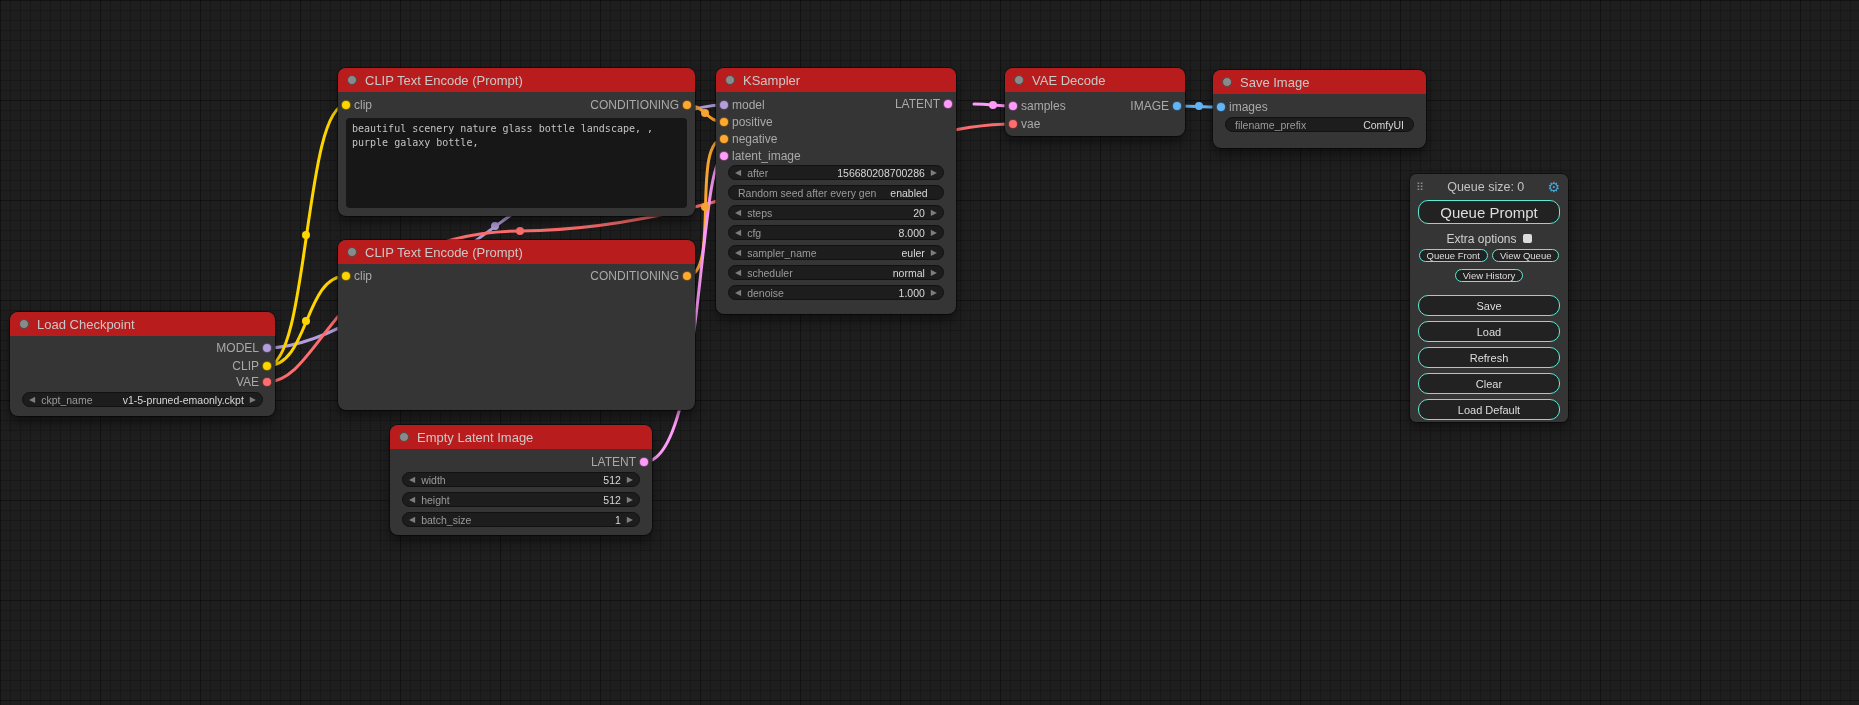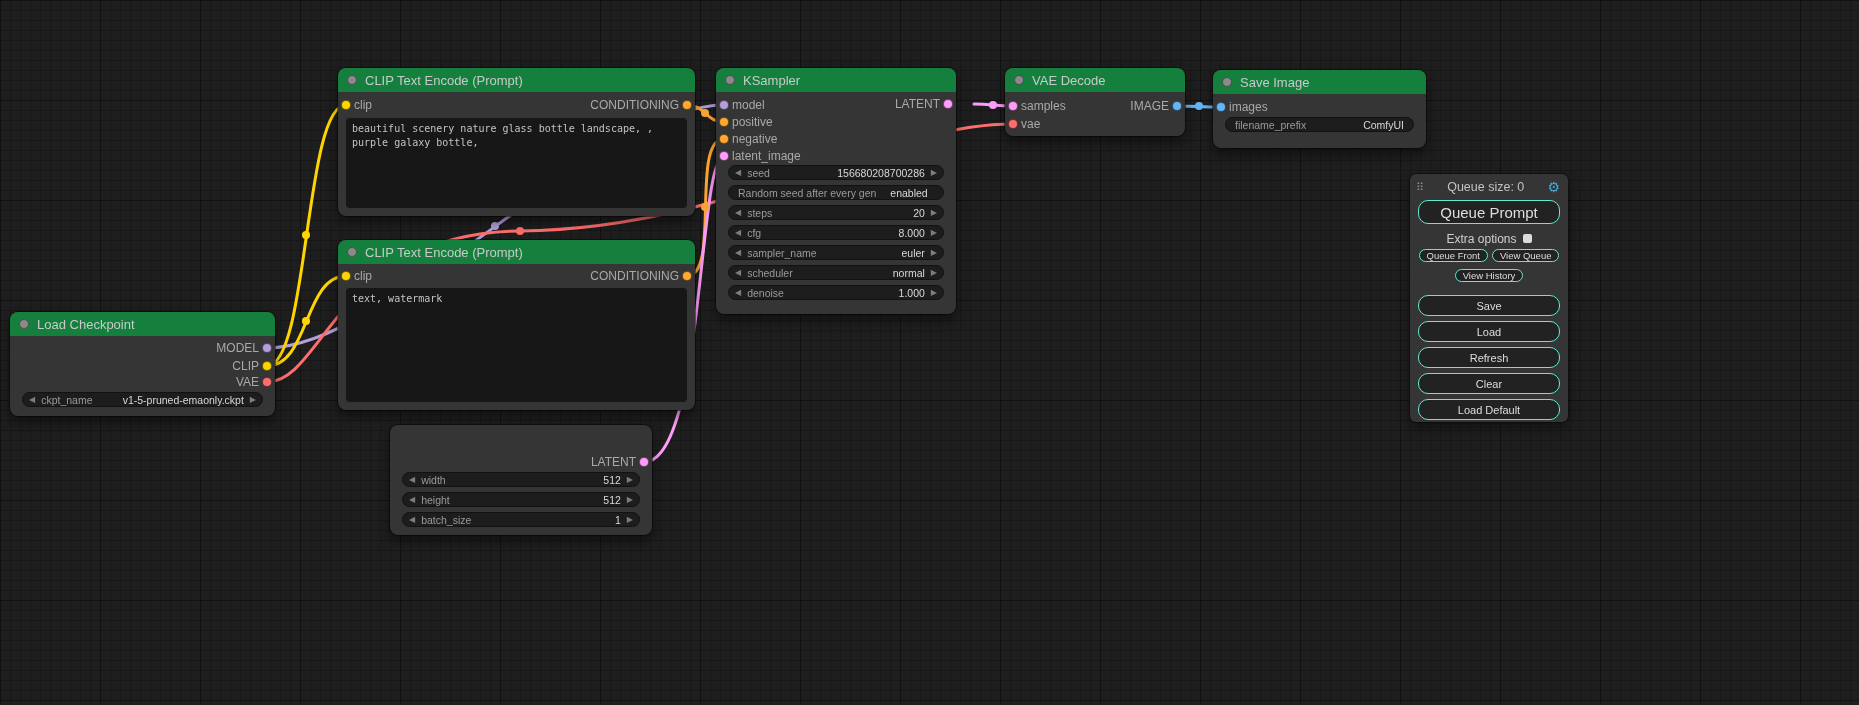--- a/index.html
+++ b/index.html
@@ -10,21 +10,21 @@
       linear-gradient(rgba(0,0,0,0.20) 1px, transparent 1px),
       linear-gradient(90deg, rgba(0,0,0,0.20) 1px, transparent 1px),
       linear-gradient(rgba(0,0,0,0.28) 1px, transparent 1px),
       linear-gradient(90deg, rgba(0,0,0,0.28) 1px, transparent 1px);
     background-size:10px 10px,10px 10px,100px 100px,100px 100px; }
   svg.wires { position:absolute; left:0; top:0; z-index:1; }
   svg.wires path { fill:none; stroke-width:3; stroke-linecap:round; }
 
   .node { position:absolute; z-index:2; background:#353535; border-radius:8px;
     box-shadow:0 0 0 1px rgba(0,0,0,0.45), 0 6px 12px rgba(0,0,0,0.45); }
-  .ntitle { height:24px; background:#15803d; border-radius:8px 8px 0 0;
+  .ntitle { height:24px; background:#b91c1c; border-radius:8px 8px 0 0;
     display:flex; align-items:center; padding-left:9px; color:#c9c9c9; font-size:13px; }
   .ndot { width:10px; height:10px; border-radius:50%; background:#8a8a8a;
     border:1px solid #4d4d4d; margin-right:8px; flex:0 0 auto; }
   .slot { position:absolute; height:16px; display:flex; align-items:center;
     font-size:12px; color:#a9a9a9; white-space:nowrap; }
   .slot.in { left:16px; }
   .slot.out { right:16px; }
   .pin { position:absolute; width:8px; height:8px; border-radius:50%;
     border:1px solid rgba(0,0,0,0.55); box-sizing:content-box; }
 
@@ -134,24 +134,27 @@
     <span>CLIP Text Encode (Prompt)</span>
   </div>
   <div class="slot in" style="top:28px">
       <span>clip</span>
     </div>
   <span class="pin" style="left: 3px; top: 31px; background-color: rgb(255, 213, 0);"></span>
   <div class="slot out" style="top:28px">
       <span>CONDITIONING</span>
     </div>
   <span class="pin" style="right: 3px; top: 31px; background-color: rgb(255, 169, 49);"></span>
-  <textarea class="ta" style="top: 48px; height: 114px;">text, watermark</textarea>
 </div>
 
 <div class="node" style="left:390px; top:425px; width:262px; height:110px;">
+  <div class="ntitle">
+    <span class="ndot"></span>
+    <span>Empty Latent Image</span>
+  </div>
   <div class="slot out" style="top:29px">
       <span>LATENT</span>
     </div>
   <span class="pin" style="right: 3px; top: 32px; background-color: rgb(255, 156, 249);"></span>
   <div class="widget" style="top:47px">
     <span class="warrow">◀</span>
     <span class="wlabel">width</span>
     <span class="wvalue">512</span>
     <span class="warrow">▶</span>
   </div>
@@ -190,21 +193,21 @@
       <span>latent_image</span>
     </div>
   <span class="pin" style="left: 3px; top: 83px; background-color: rgb(255, 156, 249);"></span>
   <div class="slot out" style="top:28px">
       <span>LATENT</span>
     </div>
   <span class="pin" style="right: 3px; top: 31px; background-color: rgb(255, 156, 249);"></span>
 
   <div class="widget" style="top:97px">
     <span class="warrow">◀</span>
-    <span class="wlabel">seed</span>
+    <span class="wlabel">after</span>
     <span class="wvalue">156680208700286</span>
     <span class="warrow">▶</span>
   </div>
   <div class="widget noarrow" style="top:117px">
     <span class="wlabel">Random seed after every gen</span>
     <span class="wvalue">enabled</span>
     <span class="toggle-dot"></span>
   </div>
   <div class="widget" style="top:137px">
     <span class="warrow">◀</span>

